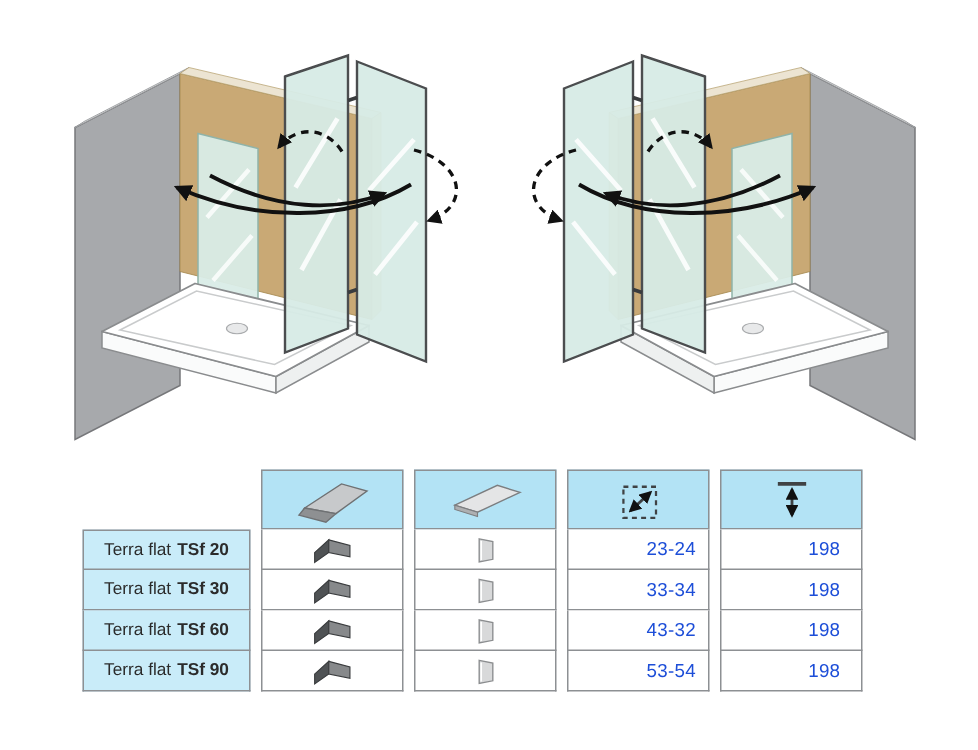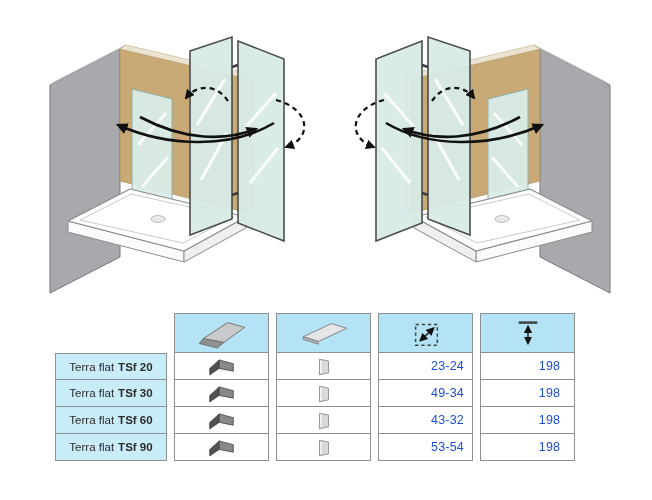--- a/index.html
+++ b/index.html
@@ -176,21 +176,21 @@
   </div>
 
   <div class="col col-num">
     <div class="cell header-cell">
       <svg class="hicon-sq" viewBox="0 0 36 36">
         <rect x="7" y="9" width="23" height="22" fill="none" stroke="#3f4244" stroke-width="1.6" stroke-dasharray="3.5 3"></rect>
         <path d="M12,26 L26,13" fill="none" stroke="#3f4244" stroke-width="2" marker-start="url(#ah)" marker-end="url(#ah)"></path>
       </svg>
     </div>
     <div class="cell num">23-24</div>
-    <div class="cell num">49-34</div>
+    <div class="cell num">33-34</div>
     <div class="cell num">43-32</div>
     <div class="cell num">53-54</div>
   </div>
 
   <div class="col col-num">
     <div class="cell header-cell">
       <svg class="hicon-sq" viewBox="0 0 36 36">
         <line x1="8" y1="7" x2="28" y2="7" stroke="#3f4244" stroke-width="2.6"></line>
         <path d="M18,11 L18,29" fill="none" stroke="#3f4244" stroke-width="2" marker-start="url(#ah)" marker-end="url(#ah)"></path>
       </svg>

